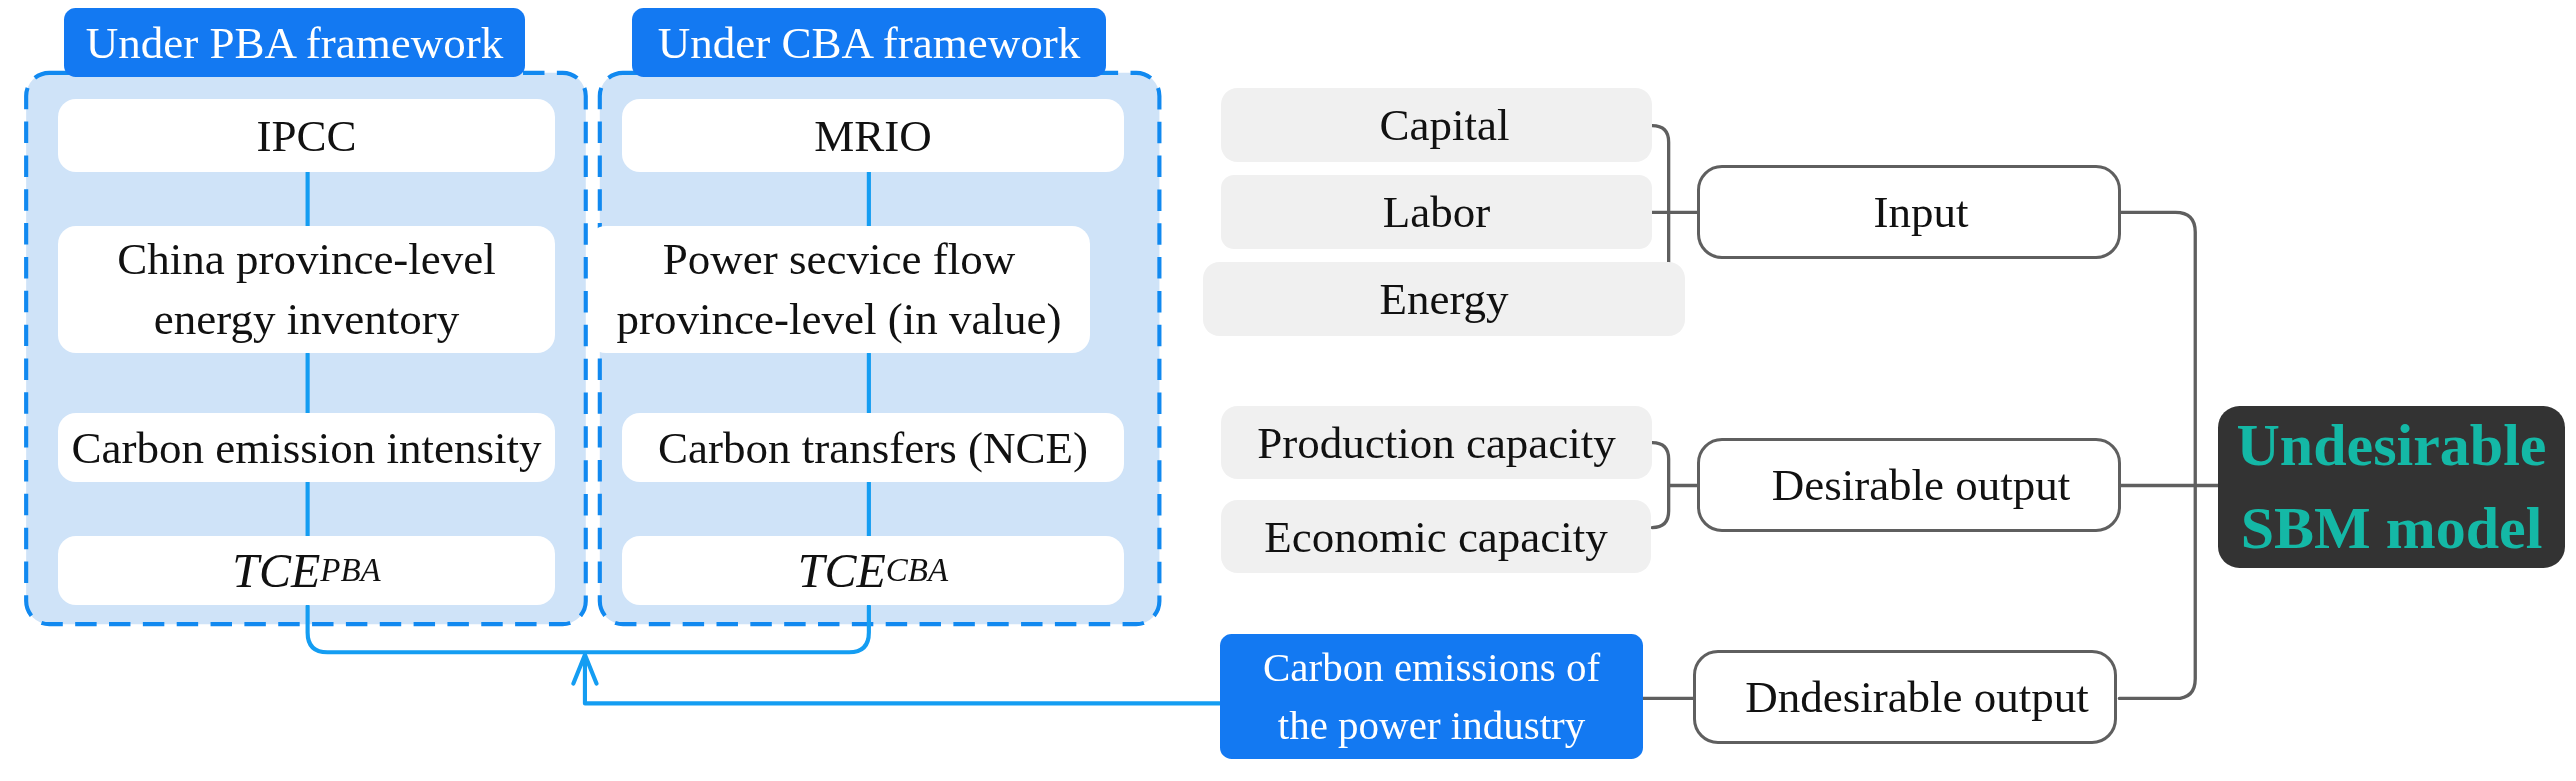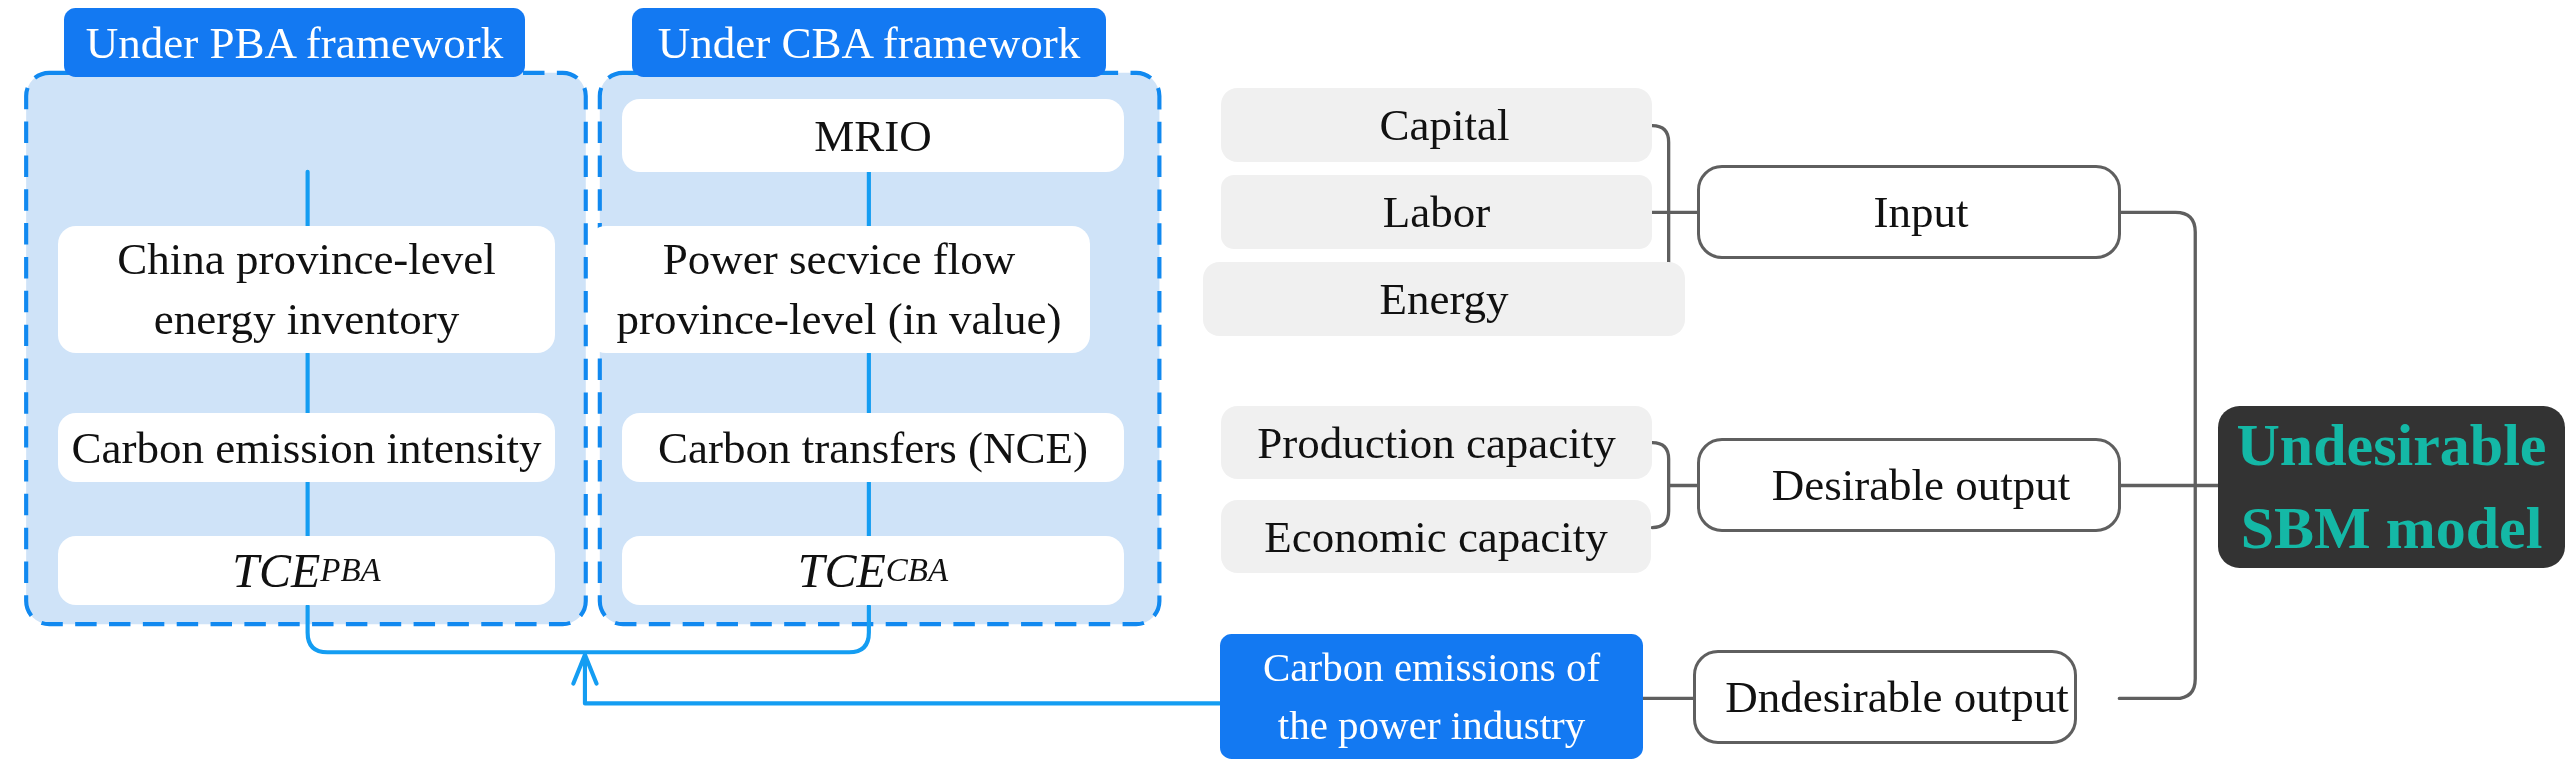--- a/index.html
+++ b/index.html
@@ -83,20 +83,23 @@
     <path class="gray-line" d="M1980 846 H2042"></path>
 
     <path class="gray-line" d="M2560 257 H2626 Q2650 257 2650 281 V822 Q2650 846 2626 846 H2558"></path>
 
     <path class="gray-line" d="M2560 588 H2678"></path>
   </svg>
 
   <div class="box header" style="left:56px;top:8.3px;width:461px;height:69px;">
       <span>Under PBA framework</span>
     </div>
+  <div class="box white-row" style="left:50px;top:99px;width:497px;height:73px;">
+      <span>IPCC</span>
+    </div>
   <div class="box white-row multiline" style="left:50px;top:226px;width:497px;height:127px;"><span>China province-level
 energy inventory</span></div>
   <div class="box white-row" style="left:50px;top:413px;width:497px;height:69px;">
       <span>Carbon emission intensity</span>
     </div>
   <div class="box white-row" style="left:50px;top:536px;width:497px;height:69px;">
     <span class="tce-base">TCE</span>
       <span class="tce-sub">PBA</span>
   </div>
 
@@ -132,21 +135,21 @@
   <div class="box gray-item" style="left:1213px;top:500px;width:430px;height:73px;">
       <span>Economic capacity</span>
     </div>
 
   <div class="box outline" style="left:1689px;top:165px;width:424px;height:94px;">
       <span>Input</span>
     </div>
   <div class="box outline" style="left:1689px;top:438px;width:424px;height:94px;">
       <span>Desirable output</span>
     </div>
-  <div class="box outline" style="left:1685px;top:650px;width:384px;height:94px;">
+  <div class="box outline" style="left:1685px;top:650px;width:424px;height:94px;">
       <span>Dndesirable output</span>
     </div>
 
   <div class="box carbon multiline" style="left:1212px;top:634px;width:423px;height:125px;"><span>Carbon emissions of
 the power industry</span></div>
 
   <div class="box model multiline" style="left:2210px;top:406px;width:347px;height:162px;"><span>Undesirable
 SBM model</span></div>
 
 </div>

